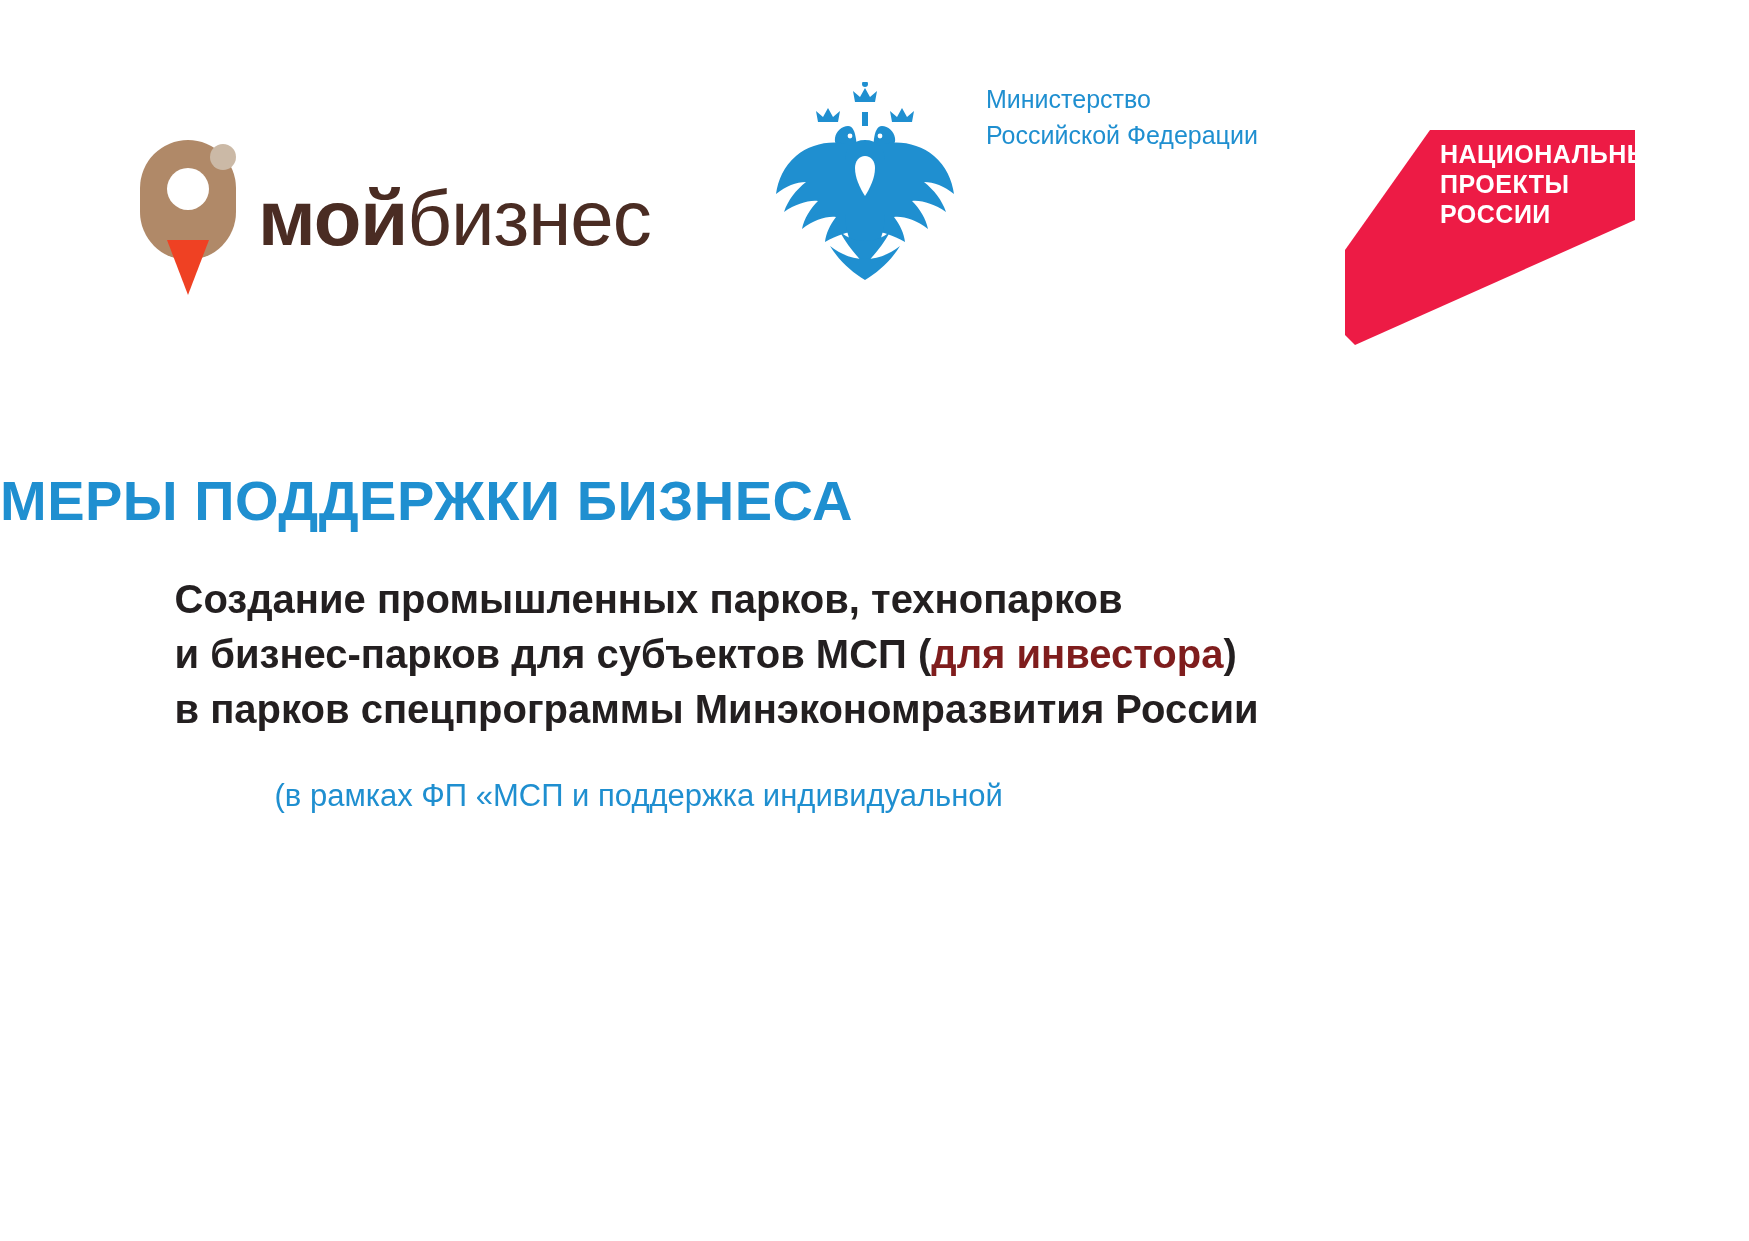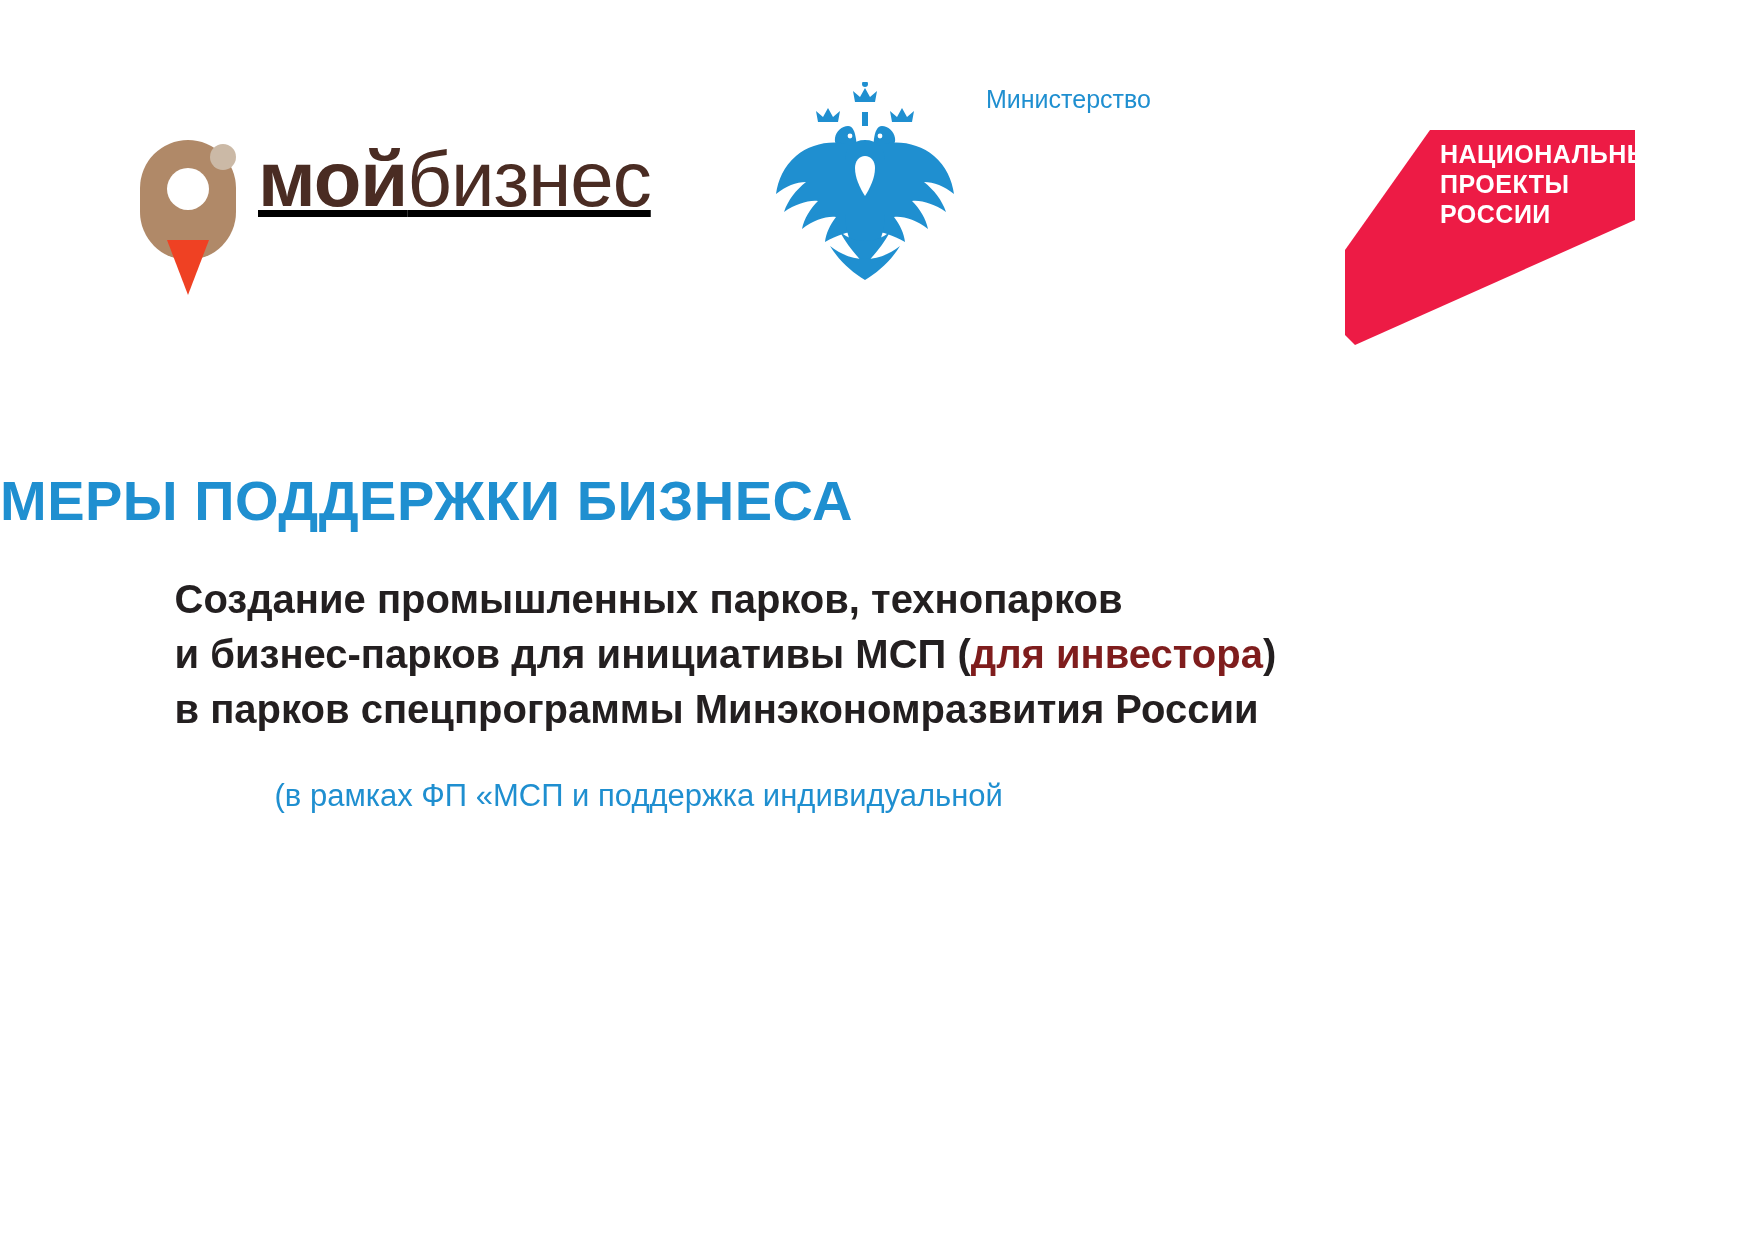--- a/index.html
+++ b/index.html
@@ -23,22 +23,21 @@
     width: 1749px;
     height: 230px;
   }
 
   
   .moybiznes {
     position: absolute;
     left: 140px;
     top: 80px;
     display: flex;
-    align-items: flex-start;
-    text-decoration: underline;
+    align-items: center;
   }
   .mb-mark {
     position: relative;
     width: 96px;
     height: 155px;
     margin-right: 22px;
   }
   .mb-mark .pin {
     position: absolute;
     left: 0;
@@ -201,41 +200,42 @@
         </g>
         <g fill="#ffffff">
           <circle cx="80" cy="54" r="2.4"></circle>
           <circle cx="110" cy="54" r="2.4"></circle>
           <path d="M95 74 c-6 0 -10 5 -10 12 c0 10 5 20 10 28 c5 -8 10 -18 10 -28 c0 -7 -4 -12 -10 -12z"></path>
         </g>
       </svg>
     </span>
     <div class="ministry-text">
       <div>Министерство</div>
+      <div>Российской Федерации</div>
     </div>
   </div>
 
   <div class="natproj">
     <svg viewBox="0 0 290 215" width="290" height="215" aria-hidden="true">
       <polygon points="85,0 290,0 290,90 10,215 0,205 0,120" fill="#ed1b45"></polygon>
       <text x="95" y="33" font-family="Liberation Sans, sans-serif" font-size="25" font-weight="700" fill="#ffffff" letter-spacing="0.5">НАЦИОНАЛЬНЫЕ</text>
       <text x="95" y="63" font-family="Liberation Sans, sans-serif" font-size="25" font-weight="700" fill="#ffffff" letter-spacing="0.5">ПРОЕКТЫ</text>
       <text x="95" y="93" font-family="Liberation Sans, sans-serif" font-size="25" font-weight="700" fill="#ffffff" letter-spacing="0.5">РОССИИ</text>
     </svg>
   </div>
 
 </div>
 
 <div class="content">
   <h1 class="main-title">МЕРЫ ПОДДЕРЖКИ БИЗНЕСА</h1>
 
   <div class="subtitle">
     <div>Создание промышленных парков, технопарков</div>
     <div>
-      <span>и бизнес-парков для инициативы МСП (</span><span class="accent">для инвестора</span><span>)</span>
+      <span>и бизнес-парков для субъектов МСП (</span><span class="accent">для инвестора</span><span>)</span>
     </div>
     <div>в парков спецпрограммы Минэкономразвития России</div>
   </div>
 
   <div class="note">
     <div>(в рамках ФП «МСП и поддержка индивидуальной</div>
   </div>
 </div>
 
 </body></html>

